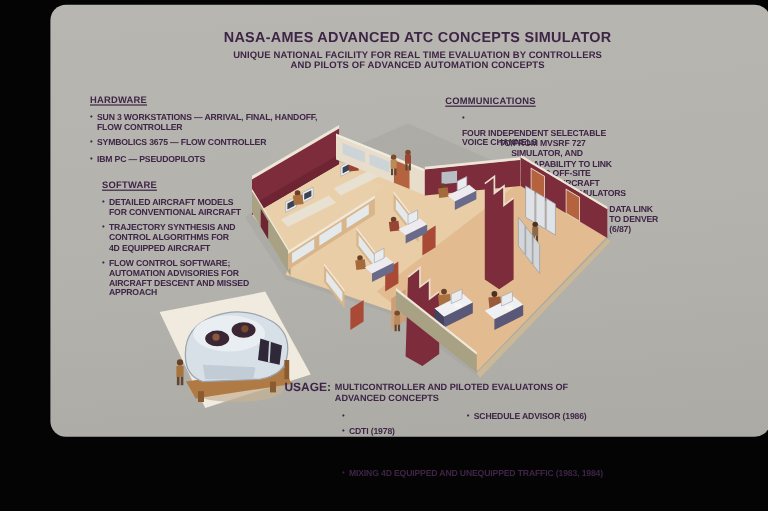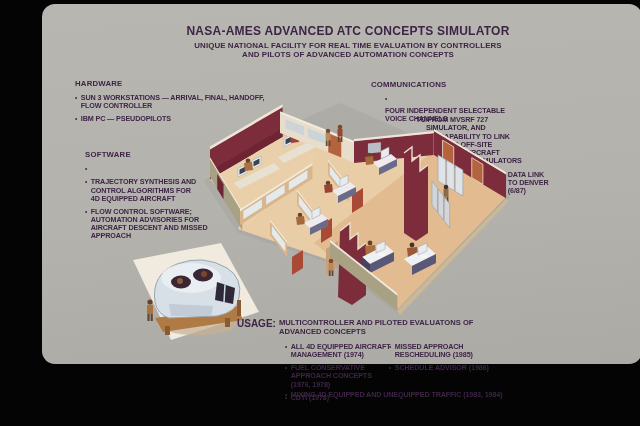--- a/index.html
+++ b/index.html
@@ -4,21 +4,21 @@
 <style>
   html,body{margin:0;padding:0;background:#000;}
   #stage{position:relative;width:640px;height:426px;background:#040404;overflow:hidden;
          font-family:"Liberation Sans",sans-serif;}
   #slide{position:absolute;left:42px;top:4px;width:552px;height:360px;border-radius:13px;
          background:linear-gradient(175deg,#b7b6b1 0%,#b3b2ad 55%,#abaaa5 100%);padding-left:48px;}
   .txt{color:#3e2546;}
   #title{position:absolute;left:60px;top:20px;width:492px;text-align:center;}
   .t1{font-weight:bold;font-size:12px;letter-spacing:.25px;}
   .t2{font-weight:bold;font-size:7.9px;line-height:1.18;margin-top:3px;white-space:pre-line;letter-spacing:.1px;}
-  .sec-h{font-weight:bold;font-size:7.8px;letter-spacing:.2px;}
+  .sec-h{font-weight:bold;font-size:7.8px;letter-spacing:.2px;text-decoration:underline;}
   .blist{margin-top:6px;}
   .bullet{display:flex;gap:3.5px;margin-bottom:5px;}
   .dot{font-size:6.5px;line-height:1.3;flex:0 0 auto;}
   .btxt{font-weight:bold;font-size:7.2px;line-height:1.13;letter-spacing:-0.12px;white-space:pre-line;}
   #sec-hardware{position:absolute;left:33px;top:75px;width:228px;}
   #sec-hardware .btxt{max-width:215px;}
   #sec-software{position:absolute;left:43px;top:146px;width:125px;}
   #sec-comm{position:absolute;left:329px;top:76px;width:190px;}
   #comm-b1{margin-top:6px;margin-left:14px;flex-direction:column;}
   #comm-b2{position:absolute;left:374px;top:112px;width:150px;}
@@ -52,30 +52,36 @@
     <div id="sec-hardware" class="txt">
       <div class="sec-h">HARDWARE</div>
       <div class="blist">
           <div class="bullet">
             <span class="dot">•</span>
             <span class="btxt">SUN 3 WORKSTATIONS — ARRIVAL, FINAL, HANDOFF,
 FLOW CONTROLLER</span>
           </div>
           <div class="bullet">
             <span class="dot">•</span>
+            <span class="btxt">SYMBOLICS 3675 — FLOW CONTROLLER</span>
+          </div>
+          <div class="bullet">
+            <span class="dot">•</span>
             <span class="btxt">IBM PC — PSEUDOPILOTS</span>
           </div>
         </div>
     </div>
 
     <div id="sec-software" class="txt">
       <div class="sec-h">SOFTWARE</div>
       <div class="blist">
           <div class="bullet">
             <span class="dot">•</span>
+            <span class="btxt">DETAILED AIRCRAFT MODELS
+FOR CONVENTIONAL AIRCRAFT</span>
           </div>
           <div class="bullet">
             <span class="dot">•</span>
             <span class="btxt">TRAJECTORY SYNTHESIS AND
 CONTROL ALGORITHMS FOR
 4D EQUIPPED AIRCRAFT</span>
           </div>
           <div class="bullet">
             <span class="dot">•</span>
             <span class="btxt">FLOW CONTROL SOFTWARE;
@@ -348,40 +354,27 @@
       <rect x="112" y="60" width="4" height="16" fill="#8a5a30"></rect>
     </svg>
 
     <div id="sec-usage" class="txt">
       <div id="usage-label">USAGE:</div>
       <div id="usage-head">MULTICONTROLLER AND PILOTED EVALUATONS OF
 ADVANCED CONCEPTS</div>
       <div id="usage-col1">
           <div class="bullet">
             <span class="dot">•</span>
-            <span class="btxt">ALL 4D EQUIPPED AIRCRAFT
-MANAGEMENT (1974)</span>
-          </div>
-          <div class="bullet">
-            <span class="dot">•</span>
-            <span class="btxt">FUEL CONSERVATIVE
-APPROACH CONCEPTS
-(1976, 1978)</span>
           </div>
           <div class="bullet">
             <span class="dot">•</span>
             <span class="btxt">CDTI (1978)</span>
           </div>
         </div>
       <div id="usage-col2">
-          <div class="bullet">
-            <span class="dot">•</span>
-            <span class="btxt">MISSED APPROACH
-RESCHEDULING (1985)</span>
-          </div>
           <div class="bullet">
             <span class="dot">•</span>
             <span class="btxt">SCHEDULE ADVISOR (1986)</span>
           </div>
         </div>
       <div id="usage-foot" class="bullet">
         <span class="dot">•</span>
         <span class="btxt">MIXING 4D EQUIPPED AND UNEQUIPPED TRAFFIC (1983, 1984)</span>
       </div>
     </div>

